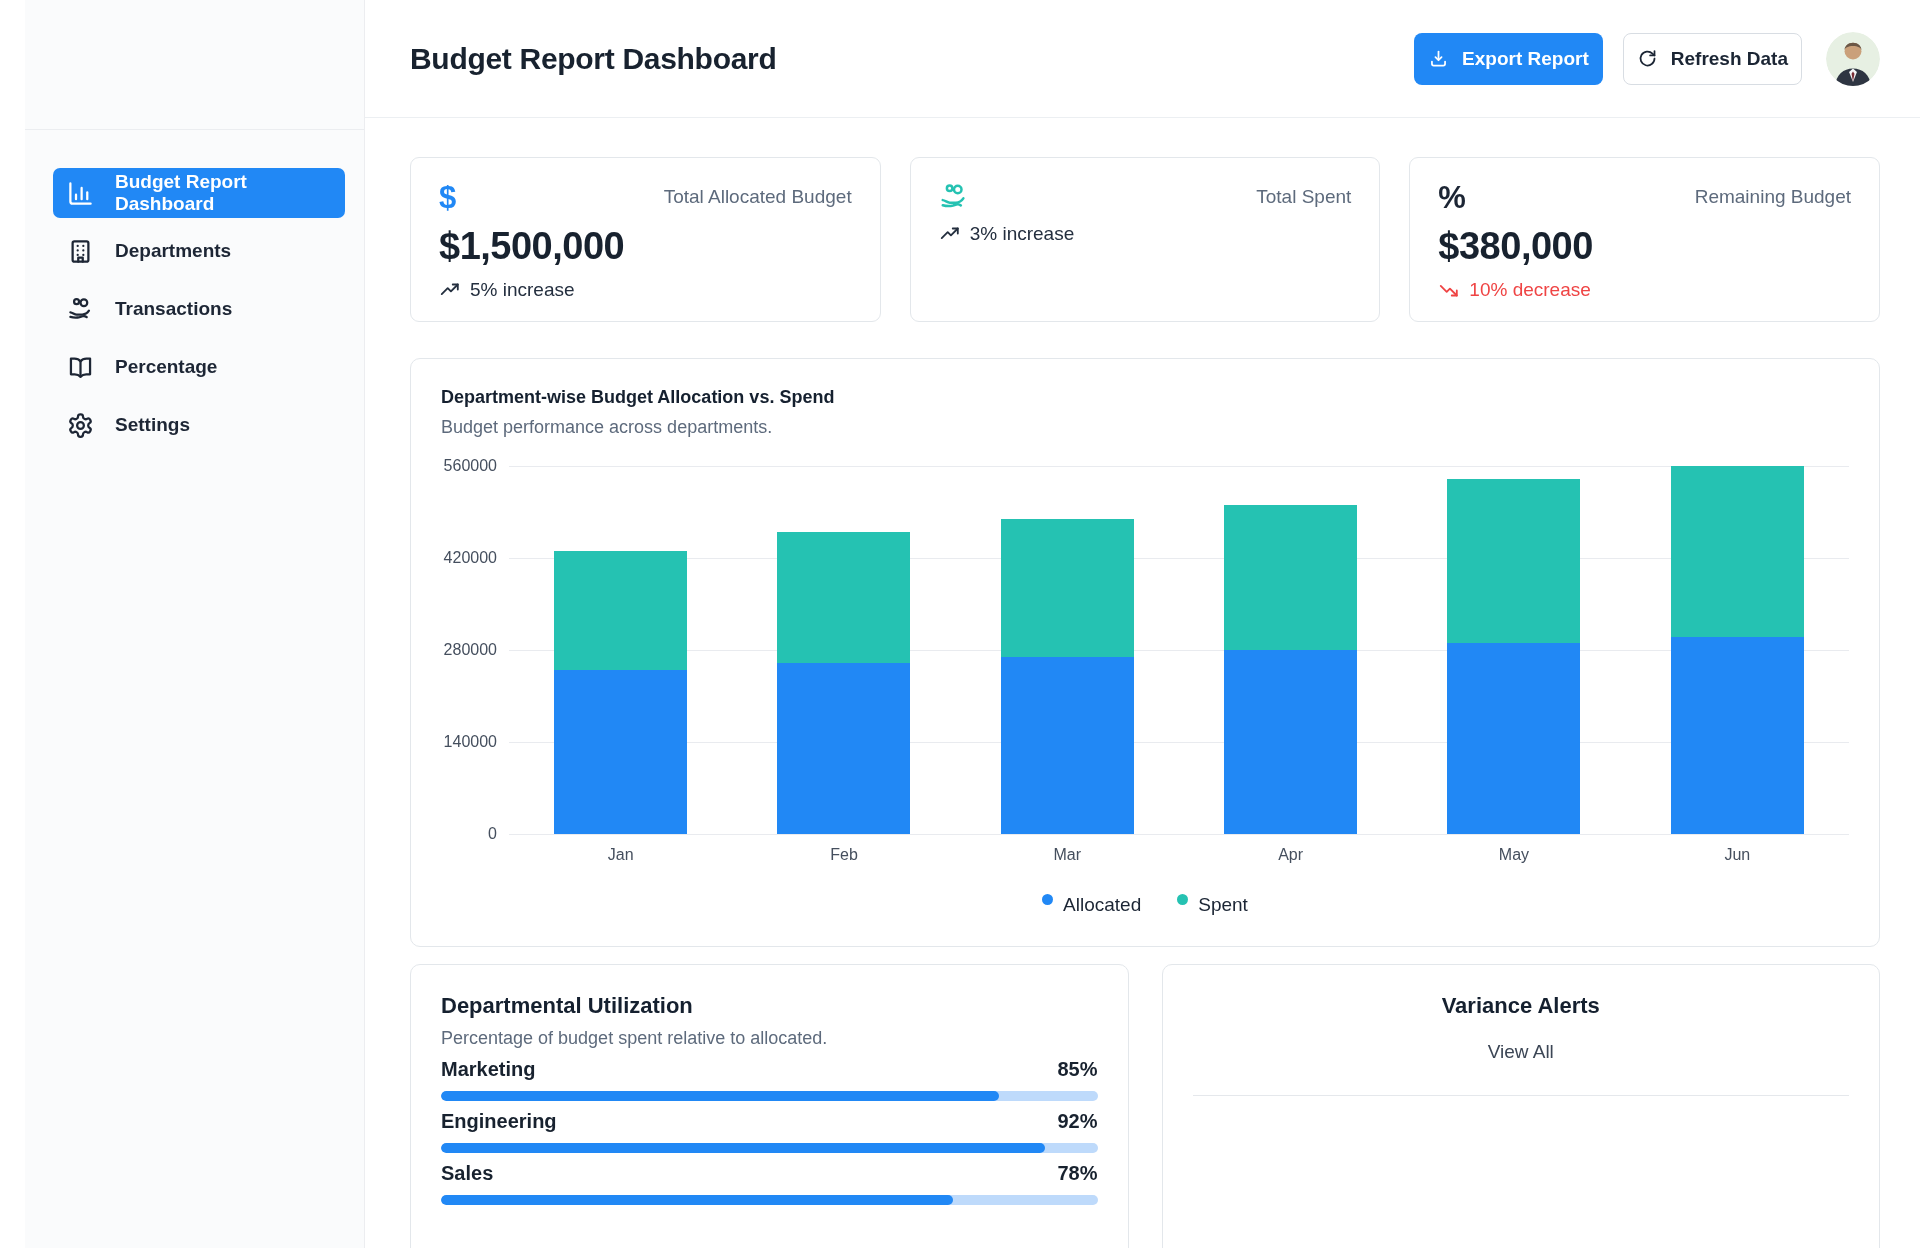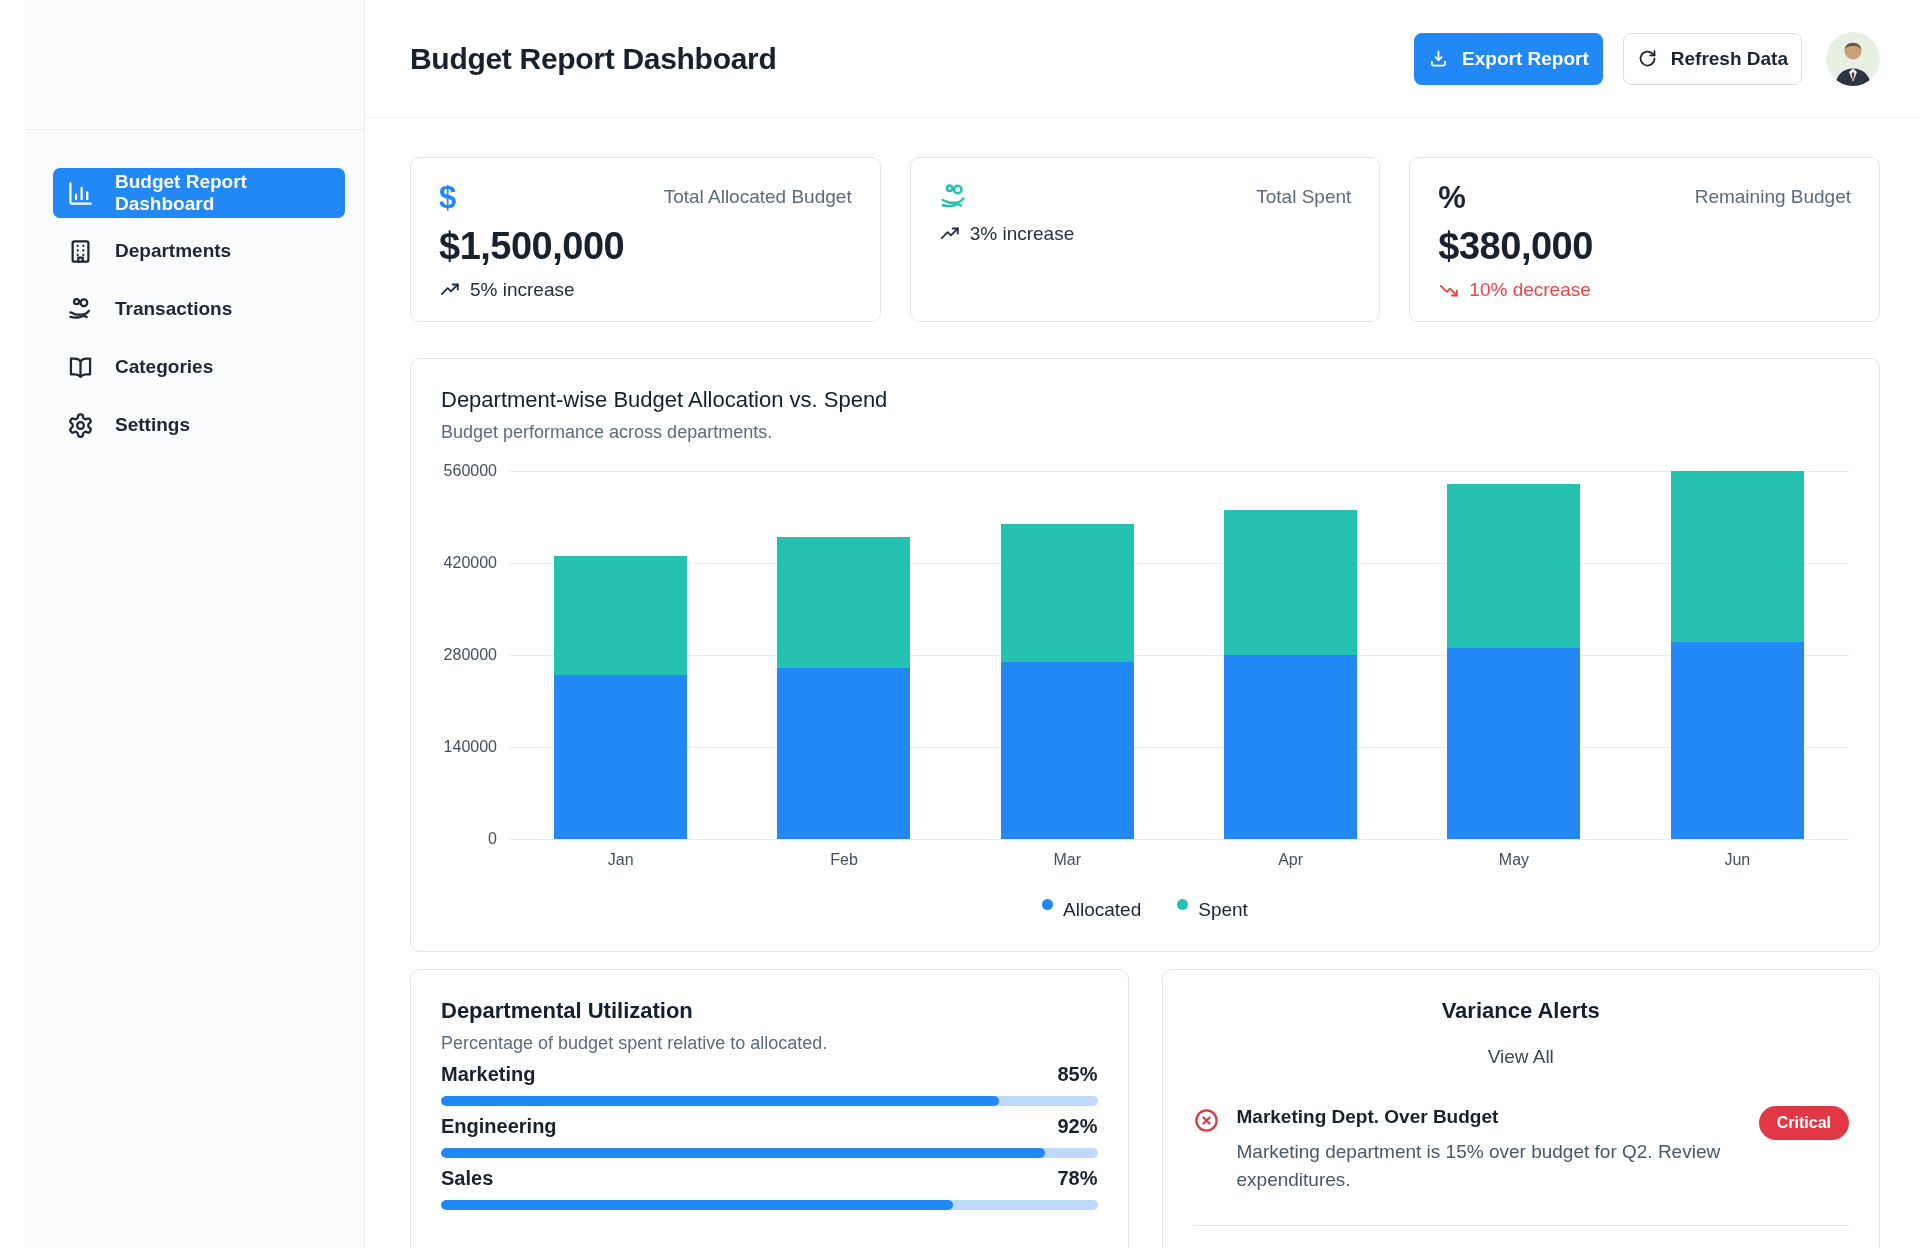--- a/index.html
+++ b/index.html
@@ -44,21 +44,21 @@
   .stat-svg svg { width:100%; height:100%; }
   .stat-value { font-size:38px; font-weight:700; color:#18222f; margin-top:13px; letter-spacing:-0.5px; }
   .stat-trend { display:flex; align-items:center; gap:9px; margin-top:11px; font-size:19px; color:#242f3f; }
   .stat-trend.down { color:#ef4444; }
   .t-icon { width:22px; height:22px; display:inline-flex; }
   .t-icon svg { width:100%; height:100%; }
 
   
   .card { border:1px solid #e3e7eb; border-radius:10px; background:#fff; }
   .chart-card { margin:36px 40px 0 45px; padding:28px 30px 30px; }
-  .chart-title { font-size:22px; font-weight:400; color:#15202f; }
+  .chart-title { font-size:18px; font-weight:700; color:#15202f; }
   .chart-subtitle { font-size:18px; color:#5d6a7c; margin-top:9px; }
   .plot-wrap { margin-top:28px; padding-left:68px; position:relative; }
   .plot { position:relative; height:368px; }
   .gridline { position:absolute; left:0; right:0; height:1px; background:#e9ebef; }
   .ytick { position:absolute; right:calc(100% + 12px); font-size:16px; color:#454f5e; white-space:nowrap; }
   .bars { position:absolute; inset:0; display:flex; }
   .slot { flex:1; display:flex; align-items:flex-end; justify-content:center; }
   .bar { width:133px; display:flex; flex-direction:column; }
   .seg { width:100%; }
   .xlabels { display:flex; margin-top:12px; }
@@ -129,21 +129,21 @@
             </span>
             <span>Transactions</span>
           </div>
           <div class="side-item">
             <span class="s-icon">
               <svg viewBox="0 0 24 24" fill="none" stroke="currentColor" stroke-width="2" stroke-linecap="round" stroke-linejoin="round">
                 <path d="M12 6.5C10.8 4.9 8.9 4 6.7 4H3.5v14h3.4c2 0 3.9.8 5.1 2.2 1.2-1.4 3.1-2.2 5.1-2.2h3.4V4h-3.2c-2.2 0-4.1.9-5.3 2.5z"></path>
                 <path d="M12 6.5v13.7"></path>
               </svg>
             </span>
-            <span>Categories</span>
+            <span>Percentage</span>
           </div>
           <div class="side-item">
             <span class="s-icon">
               <svg viewBox="0 0 24 24" fill="none" stroke="currentColor" stroke-width="2" stroke-linecap="round" stroke-linejoin="round">
                 <path d="M12.22 2h-.44a2 2 0 0 0-2 2v.18a2 2 0 0 1-1 1.73l-.43.25a2 2 0 0 1-2 0l-.15-.08a2 2 0 0 0-2.73.73l-.22.38a2 2 0 0 0 .73 2.73l.15.1a2 2 0 0 1 1 1.72v.51a2 2 0 0 1-1 1.74l-.15.09a2 2 0 0 0-.73 2.73l.22.38a2 2 0 0 0 2.73.73l.15-.08a2 2 0 0 1 2 0l.43.25a2 2 0 0 1 1 1.73V20a2 2 0 0 0 2 2h.44a2 2 0 0 0 2-2v-.18a2 2 0 0 1 1-1.73l.43-.25a2 2 0 0 1 2 0l.15.08a2 2 0 0 0 2.73-.73l.22-.39a2 2 0 0 0-.73-2.73l-.15-.08a2 2 0 0 1-1-1.74v-.5a2 2 0 0 1 1-1.74l.15-.09a2 2 0 0 0 .73-2.73l-.22-.38a2 2 0 0 0-2.73-.73l-.15.08a2 2 0 0 1-2 0l-.43-.25a2 2 0 0 1-1-1.73V4a2 2 0 0 0-2-2z"></path>
                 <circle cx="12" cy="12" r="3"></circle>
               </svg>
             </span>
             <span>Settings</span>
           </div>
@@ -354,29 +354,18 @@
               <div class="util-bar">
                 <div class="util-fill" style="width: 78%;"></div>
               </div>
             </div>
           </div>
       </div>
       <div class="card alerts-card">
         <div class="panel-title">Variance Alerts</div>
         <div class="view-all">View All</div>
         <div id="alerts-list">
-            <div class="alert-item">
-              <span class="alert-icon"><svg viewBox="0 0 24 24" fill="none" stroke="currentColor" stroke-width="2" stroke-linecap="round" stroke-linejoin="round">
-                  <circle cx="12" cy="12" r="9"></circle>
-                  <path d="m9.3 9.3 5.4 5.4M14.7 9.3l-5.4 5.4"></path>
-                </svg></span>
-              <div class="alert-mid">
-                <div class="alert-title">Marketing Dept. Over Budget</div>
-                <div class="alert-desc">Marketing department is 15% over budget for Q2. Review expenditures.</div>
-              </div>
-              <span class="badge">Critical</span>
-            </div>
             <hr class="alert-divider">
           </div>
       </div>
     </section>
   </main>
 </div>
 
 </body></html>

